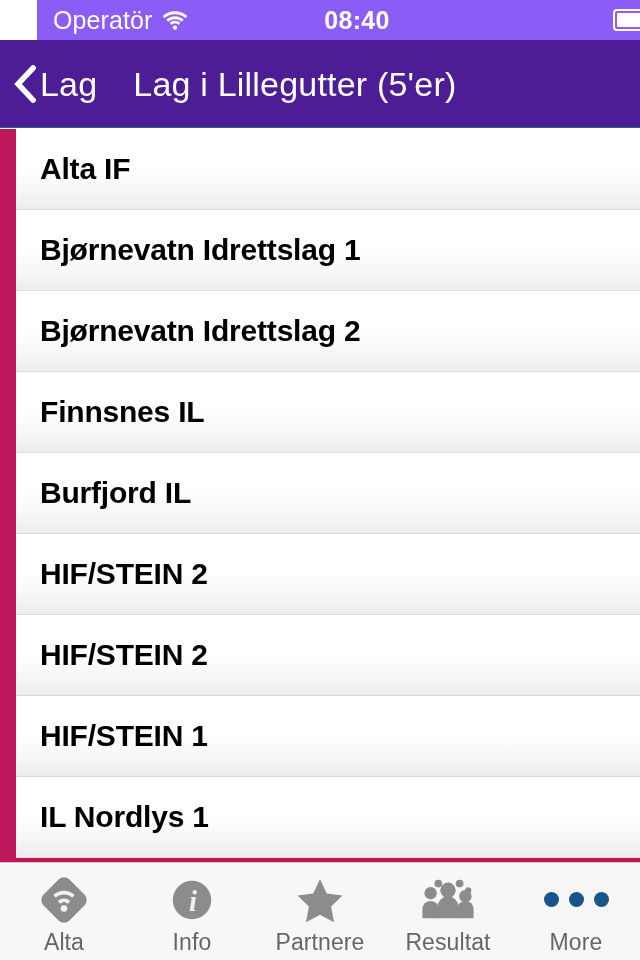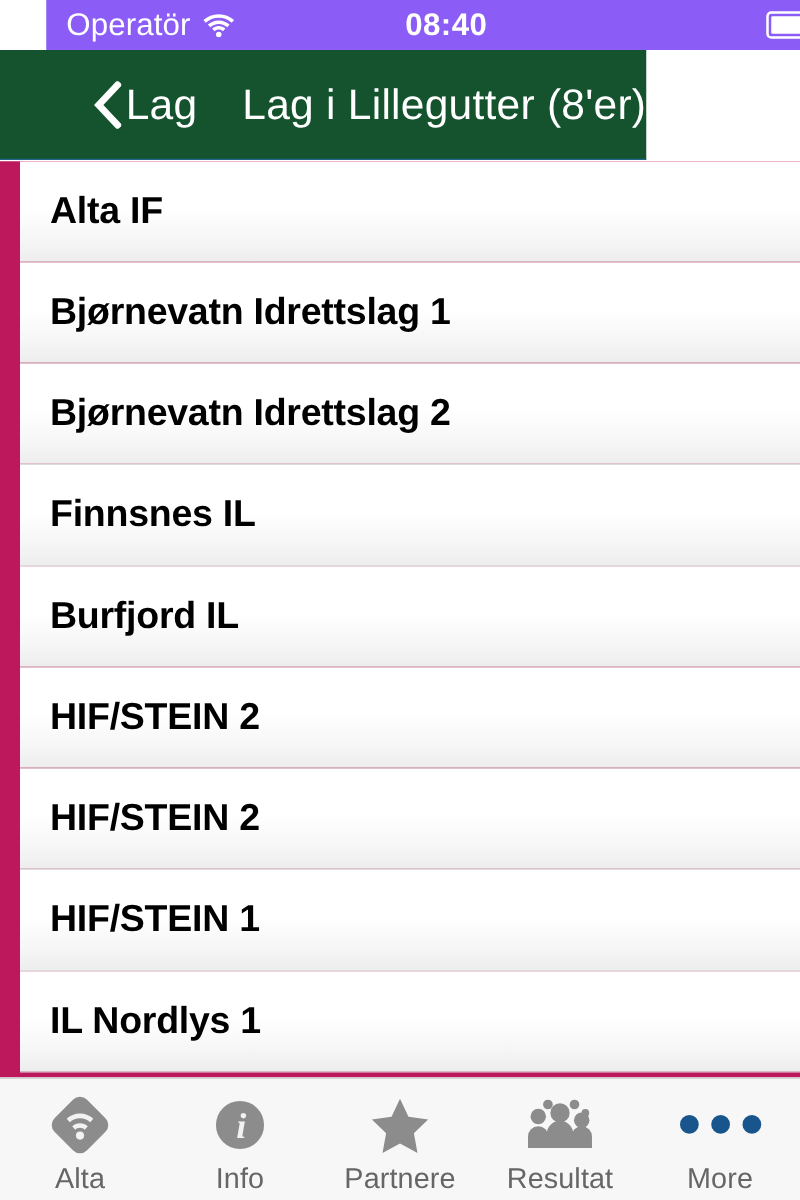--- a/index.html
+++ b/index.html
@@ -90,28 +90,27 @@
     position: absolute;
     top: 2px; left: 2px; bottom: 2px;
     background: #ffffff;
     border-radius: 1px;
   }
 
   
   .nav-bar {
     position: absolute;
     top: 40px; left: 0;
-    width: 517px;
+    width: 640px;
     height: 88px;
-    background: #14532d;
+    background: #4c1d95;
     border-bottom: 1px solid #23648f;
     box-sizing: border-box;
     display: flex;
     align-items: center;
-    justify-content: flex-end;
   }
   .back-button {
     display: flex;
     align-items: center;
     gap: 4px;
     margin-left: 14px;
     cursor: pointer;
   }
   .chev-left {
     display: block;
@@ -235,21 +234,21 @@
 
   <div class="nav-bar">
     <div class="back-button">
       <span class="chev-left">
         <svg viewBox="0 0 22 38" width="22" height="38" aria-hidden="true">
           <polyline points="19,3 4,19 19,35" fill="none" stroke="#ffffff" stroke-width="5.5" stroke-linecap="square" stroke-linejoin="miter"></polyline>
         </svg>
       </span>
       <span class="back-label">Lag</span>
     </div>
-    <div class="nav-title">Lag i Lillegutter (8'er)</div>
+    <div class="nav-title">Lag i Lillegutter (5'er)</div>
   </div>
 
   <div class="list">
     <div class="list-item">
       <span class="list-item-label">Alta IF</span>
     </div>
     <div class="list-item">
       <span class="list-item-label">Bjørnevatn Idrettslag 1</span>
     </div>
     <div class="list-item">

